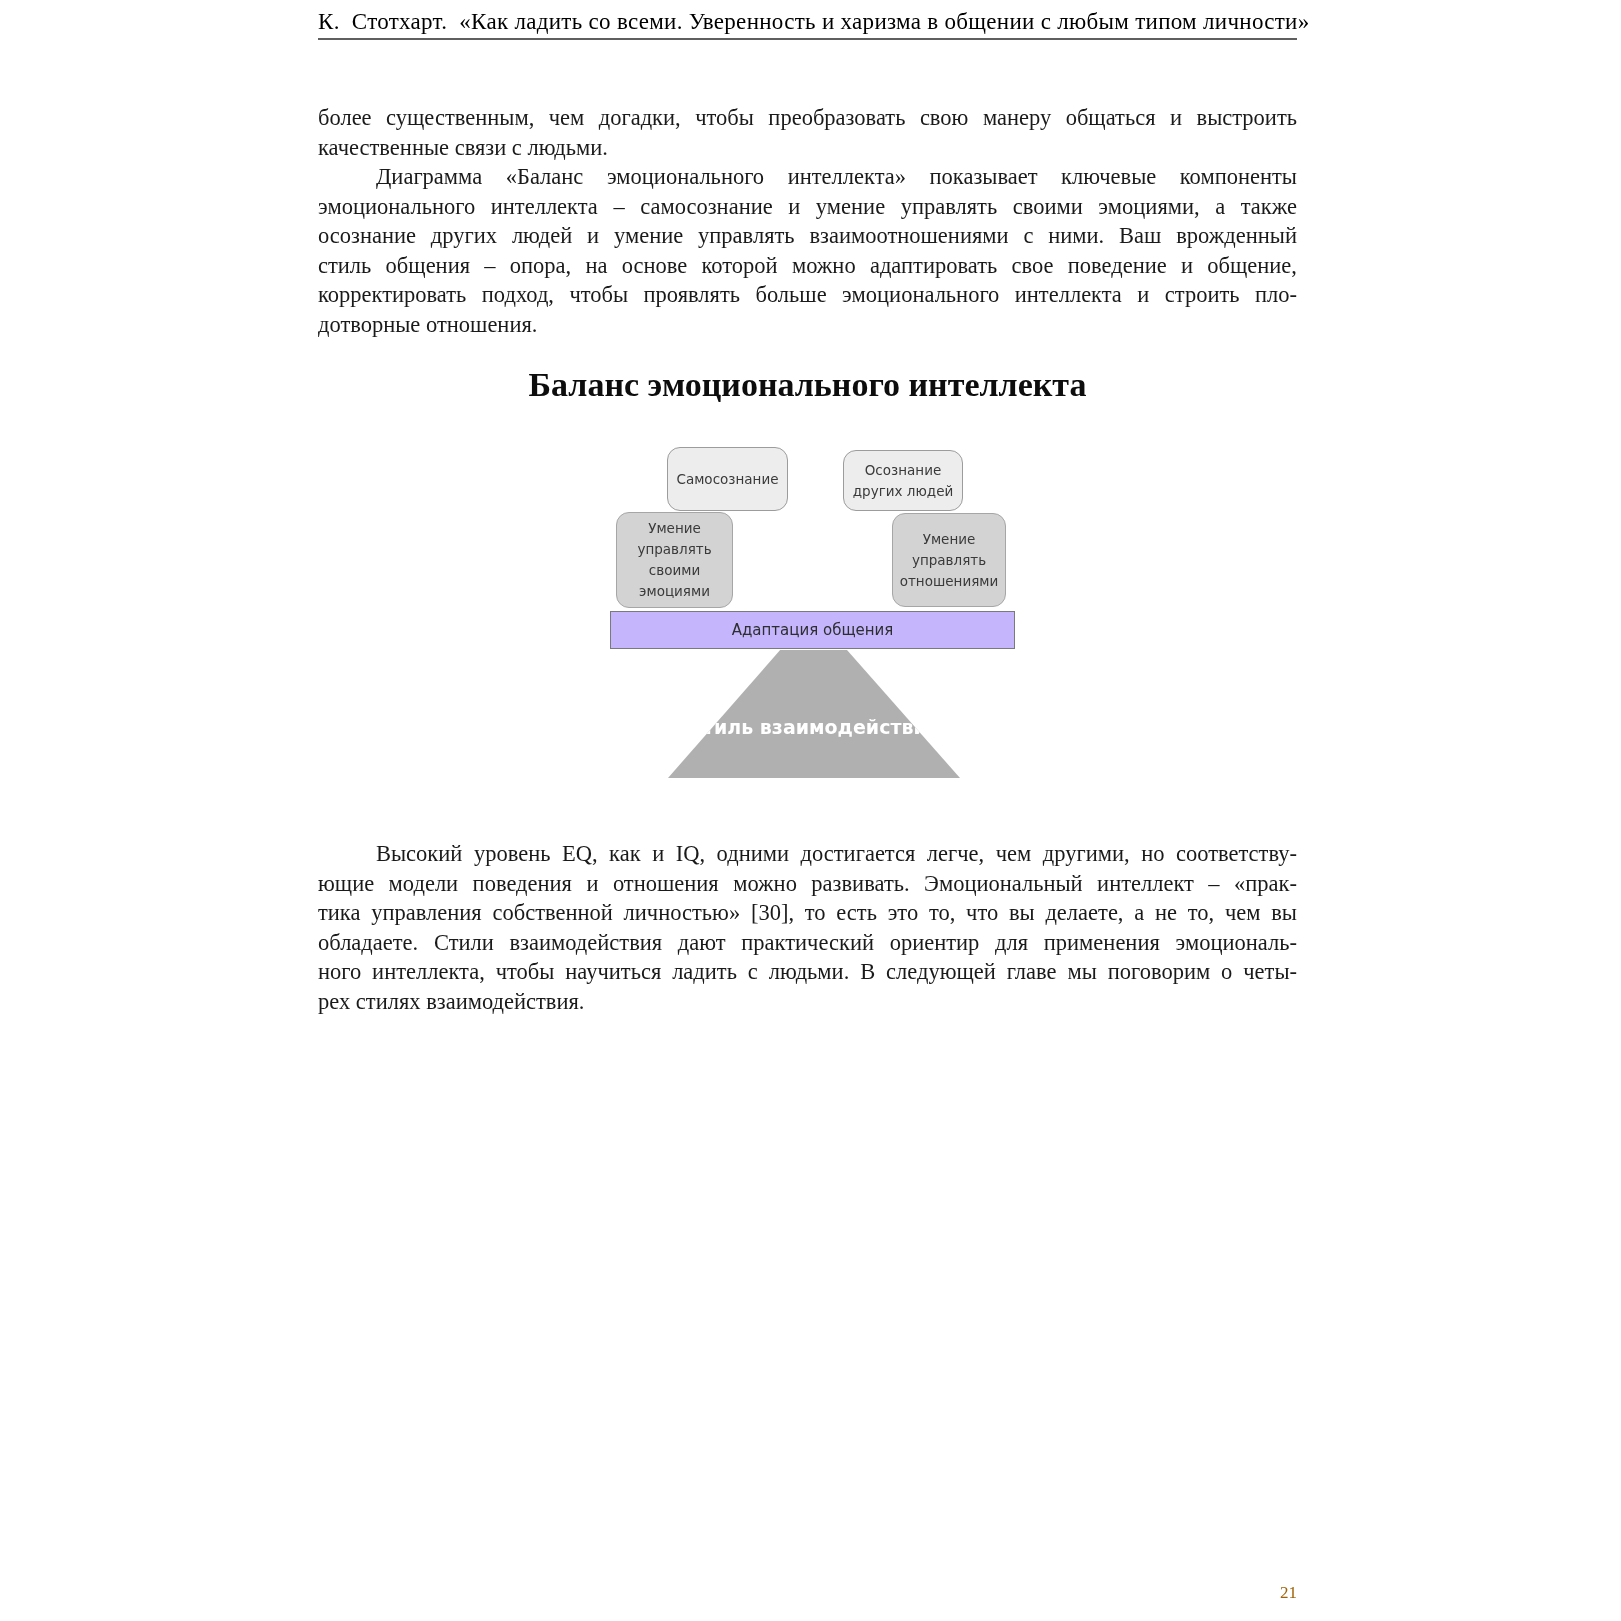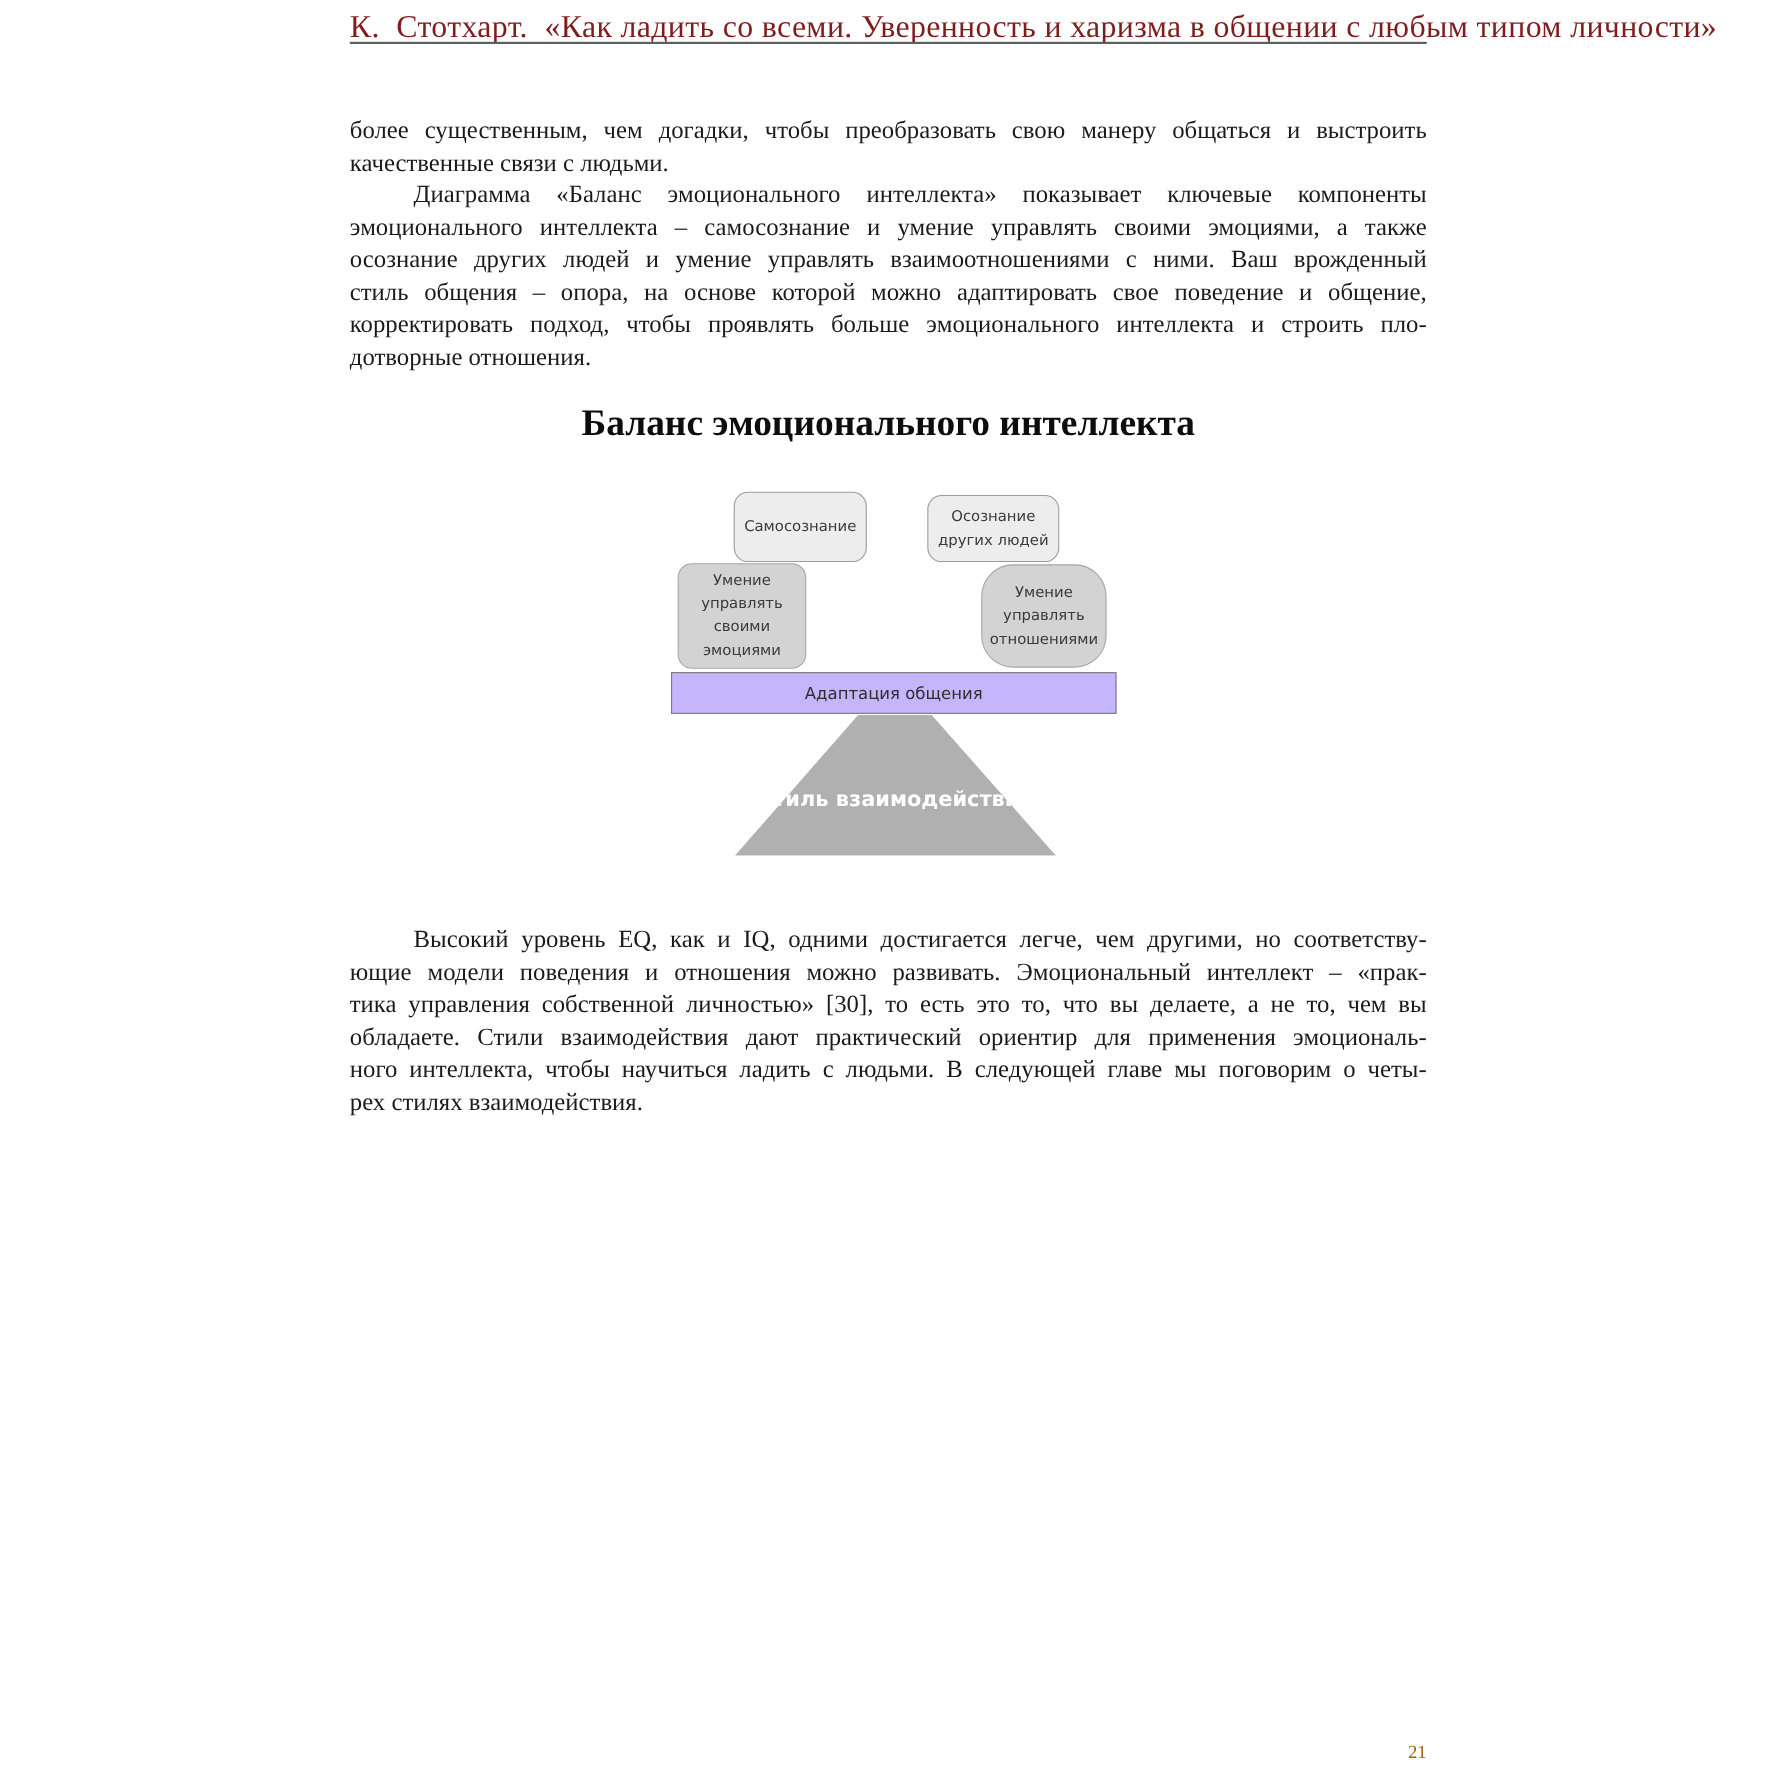--- a/index.html
+++ b/index.html
@@ -10,22 +10,22 @@
     color: #1a1a1a;
     position: relative;
     overflow: hidden;
   }
   .page { position: absolute; inset: 0; }
 
   
   .header-text {
     position: absolute;
     left: 318px; top: 9px;
-    font-size: 29px;
-    color: #7f1d1d;
+    font-size: 23px;
+    color: #000000;
     white-space: pre-wrap;
     letter-spacing: 0.3px;
   }
   .header-rule {
     position: absolute;
     left: 318px; top: 38px;
     width: 979px; height: 0;
     border-top: 2px solid #5f5f5f;
   }
 
@@ -75,21 +75,21 @@
     color: #3a3a3a;
     line-height: 21px;
     white-space: pre-line;
     border-radius: 13px;
   }
   .dbox.light { background: #ededed; border: 1px solid #9c9c9c; }
   .dbox.dark  { background: #d3d3d3; border: 1px solid #a6a6a6; }
   .dbox-self        { left: 82px;  top: 7px;   width: 121px; height: 64px; }
   .dbox-others      { left: 258px; top: 10px;  width: 120px; height: 61px; }
   .dbox-emotions    { left: 31px;  top: 72px;  width: 117px; height: 96px; }
-  .dbox-relations   { left: 307px; top: 73px;  width: 114px; height: 94px; border-radius: 29px; }
+  .dbox-relations   { left: 307px; top: 73px;  width: 114px; height: 94px; }
   .dbar {
     position: absolute;
     left: 25px; top: 171px;
     width: 405px; height: 38px;
     box-sizing: border-box;
     background: #c4b5fd;
     border: 1px solid #7a7a7a;
     display: flex; align-items: center; justify-content: center;
     font-family: "DejaVu Sans", sans-serif;
     font-size: 15px;

